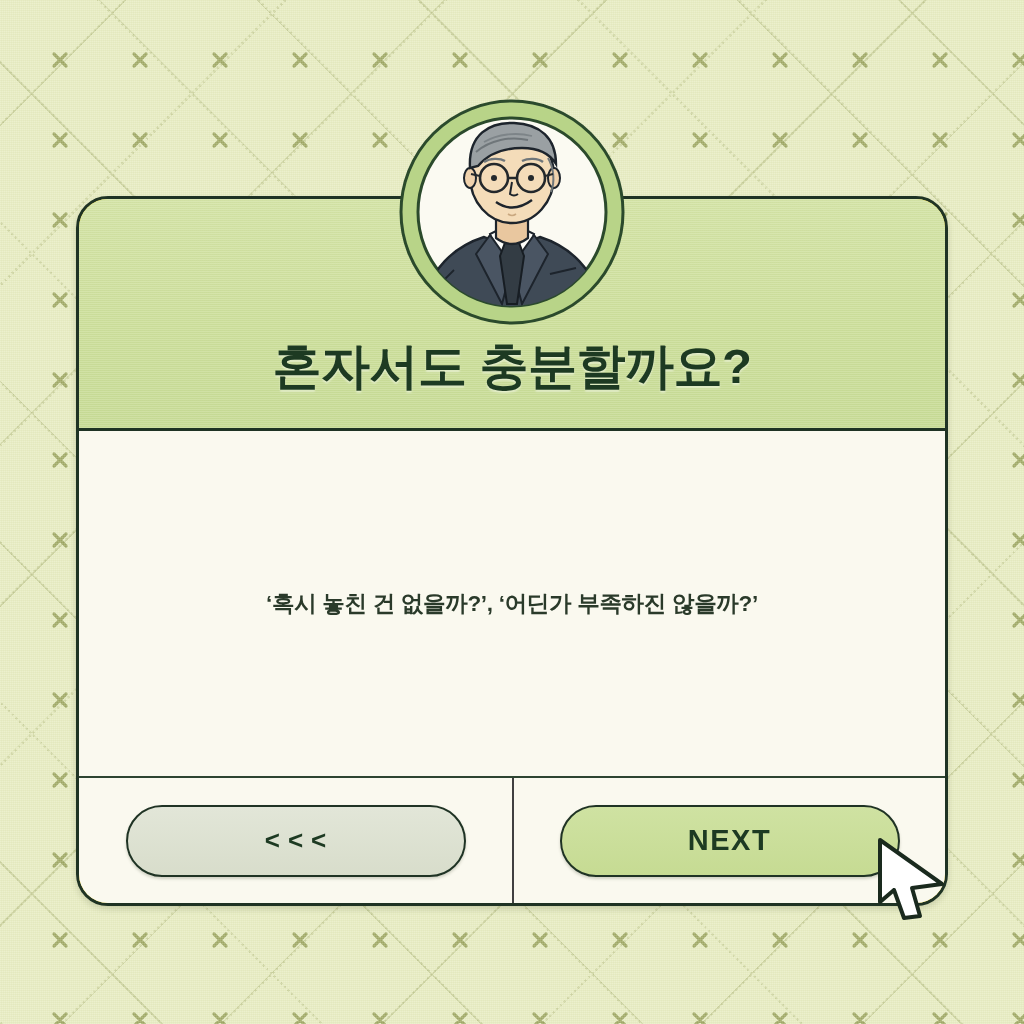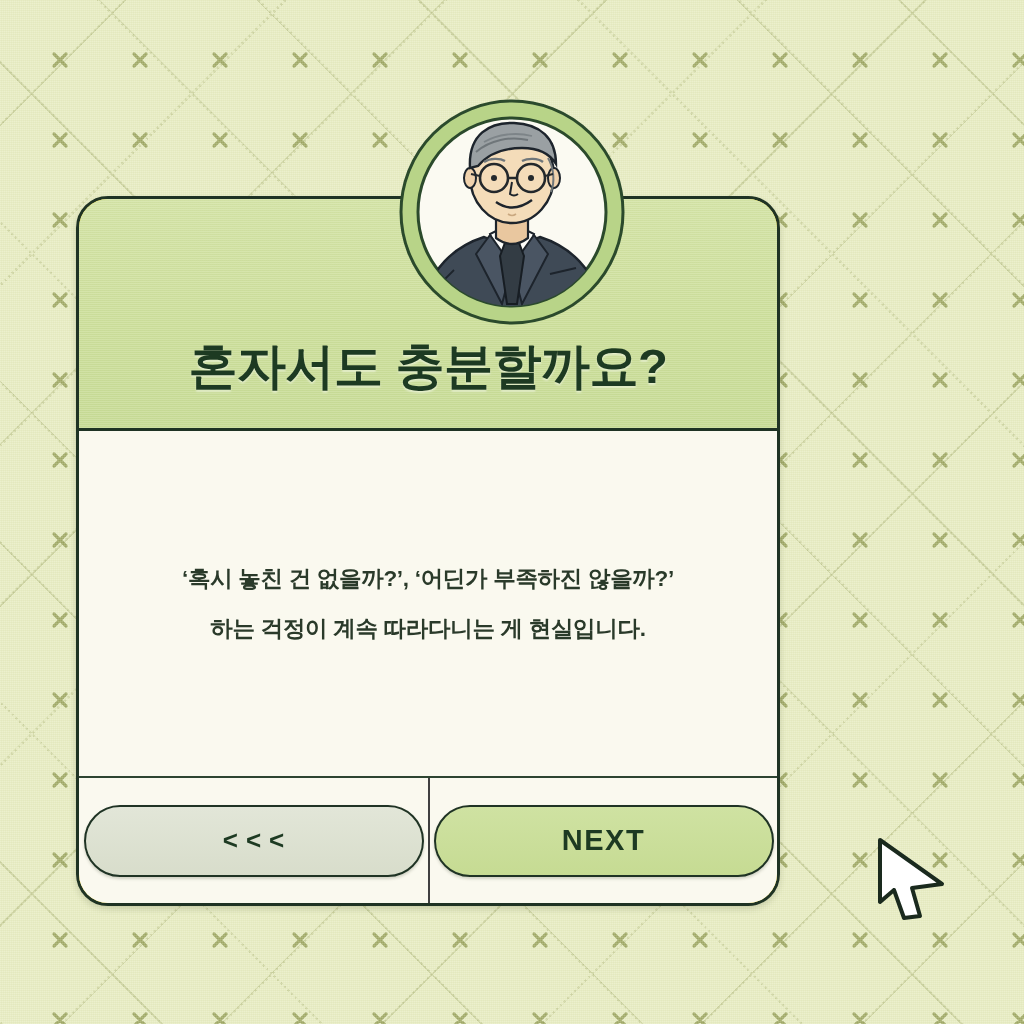--- a/index.html
+++ b/index.html
@@ -55,21 +55,21 @@
     background-image:
       repeating-linear-gradient(0deg, rgba(255,255,255,0.10) 0 1px, rgba(0,0,0,0.012) 1px 2px),
       repeating-linear-gradient(90deg, rgba(255,255,255,0.08) 0 1px, rgba(0,0,0,0.012) 1px 2px);
   }
 
   
   #card {
     position: absolute;
     left: 76px;
     top: 196px;
-    width: 704px;
+    width: 872px;
     height: 710px;
     border: 3px solid #1f3324;
     border-radius: 32px;
     background: #fde047;
     overflow: hidden;
     box-shadow: 0 3px 6px rgba(60,70,40,0.18);
   }
 
   #card-header {
     height: 232px;
@@ -397,21 +397,20 @@
 </div>
 
 <div id="card">
 
   <div id="card-header">
     <h1 id="card-title">혼자서도 충분할까요?</h1>
   </div>
 
   <div id="card-body">
     <div class="body-line">‘혹시 놓친 건 없을까?’, ‘어딘가 부족하진 않을까?’</div>
-    <div class="body-line">하는 걱정이 계속 따라다니는 게 현실입니다.</div>
   </div>
 
   <div id="card-footer">
     <div class="footer-cell">
       <div id="back-btn" class="nav-btn">
         <span>&lt;&lt;&lt;</span>
       </div>
     </div>
     <div class="footer-cell">
       <div id="next-btn" class="nav-btn">

